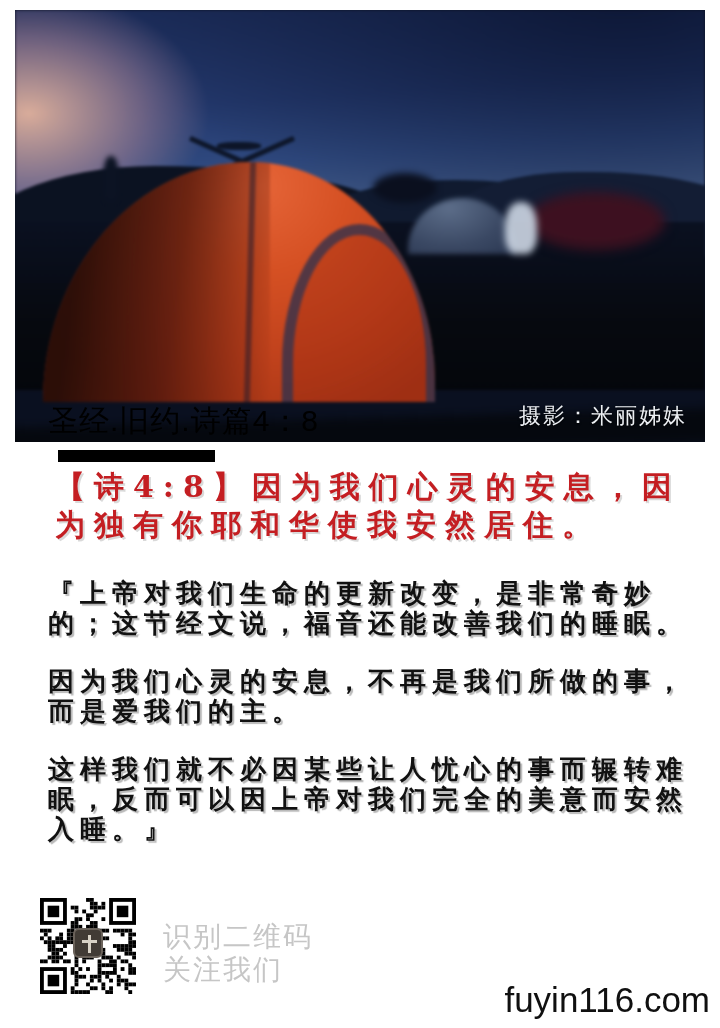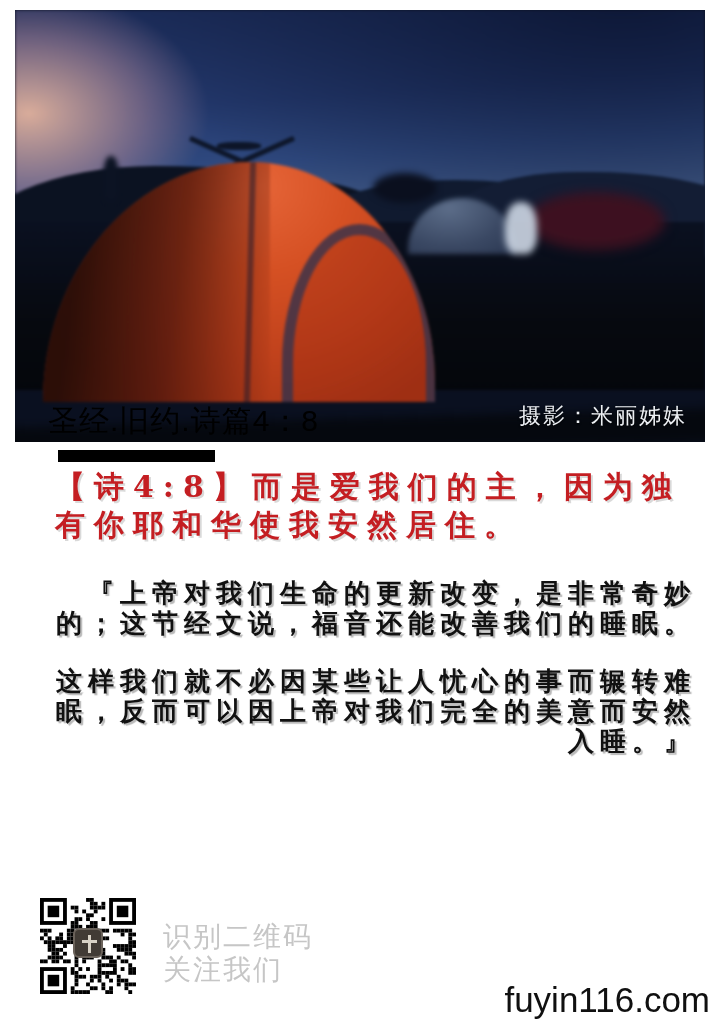--- a/index.html
+++ b/index.html
@@ -61,21 +61,21 @@
   .headline{position:absolute;left:48px;top:401px;font-size:30px;font-weight:normal;color:#000;
             letter-spacing:1px;}
   .divider-bar{position:absolute;left:58px;top:450px;width:157px;height:12px;background:#000;}
   .verse{position:absolute;left:55px;top:468px;width:635px;color:#c41e22;
          font-family:"DejaVu Serif","Liberation Serif",serif;font-weight:bold;
          font-size:30px;line-height:38px;letter-spacing:9px;
          text-shadow:2px 2px 0 rgba(160,160,160,.4);}
   .commentary{position:absolute;left:48px;top:578px;width:648px;color:#111;
               font-weight:bold;font-size:26px;line-height:30px;letter-spacing:6px;
               text-shadow:2px 2px 1px rgba(0,0,0,.28);}
-  .commentary p{margin:0 0 28px 0;text-align:right;}
+  .commentary p{margin:0 0 28px 0;}
   .attribution{position:absolute;right:60px;top:860px;font-size:27px;color:#222;letter-spacing:1px;}
 
   
   .qr-box{position:absolute;left:40px;top:897px;width:96px;height:98px;background:#fff;}
   .qr-box svg{display:block;width:96px;height:98px;}
   .qr-logo{position:absolute;left:33px;top:31px;width:30px;height:30px;background:#413b35;
            border:2px solid #6a625a;border-radius:6px;box-sizing:border-box;}
   .qr-cross-v{position:absolute;left:13px;top:5px;width:3px;height:18px;background:#d8d2c6;}
   .qr-cross-h{position:absolute;left:7px;top:10px;width:15px;height:3px;background:#d8d2c6;}
   .qr-caption{position:absolute;left:163px;top:920px;color:#c6c6c6;font-size:28px;
@@ -113,24 +113,25 @@
       </div>
       <div class="fg-ground"></div>
     </div>
     <div class="photo-credit">摄影：米丽姊妹</div>
   </div>
 
   <div class="headline">圣经.旧约.诗篇4：8</div>
 
   <div class="divider-bar"></div>
 
-  <div class="verse">【诗4:8】而是爱我们的主，因为独有你耶和华使我安然居住。</div>
+  <div class="verse">【诗4:8】因为我们心灵的安息，因为独有你耶和华使我安然居住。</div>
 
   <div class="commentary">
     <p>『上帝对我们生命的更新改变，是非常奇妙的；这节经文说，福音还能改善我们的睡眠。</p>
+    <p>因为我们心灵的安息，不再是我们所做的事，而是爱我们的主。</p>
     <p>这样我们就不必因某些让人忧心的事而辗转难眠，反而可以因上帝对我们完全的美意而安然入睡。』</p>
   </div>
 
 
   <div class="qr-box">
     <svg id="qr-svg" viewBox="0 0 100 100" xmlns="http://www.w3.org/2000/svg">
         <rect x="48" y="0" width="4" height="4" fill="#000"></rect>
         <rect x="52" y="0" width="4" height="4" fill="#000"></rect>
         <rect x="52" y="4" width="4" height="4" fill="#000"></rect>
         <rect x="56" y="4" width="4" height="4" fill="#000"></rect>

